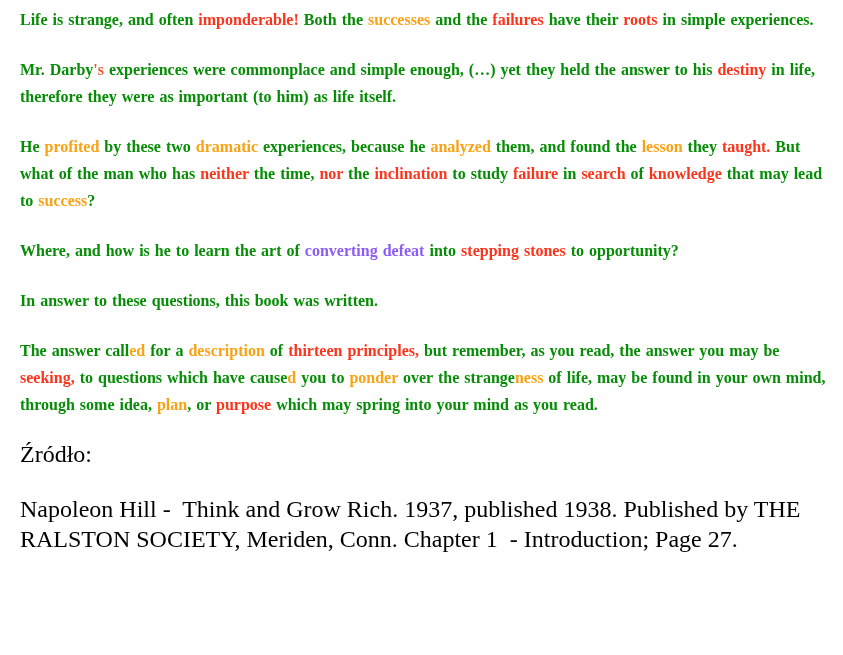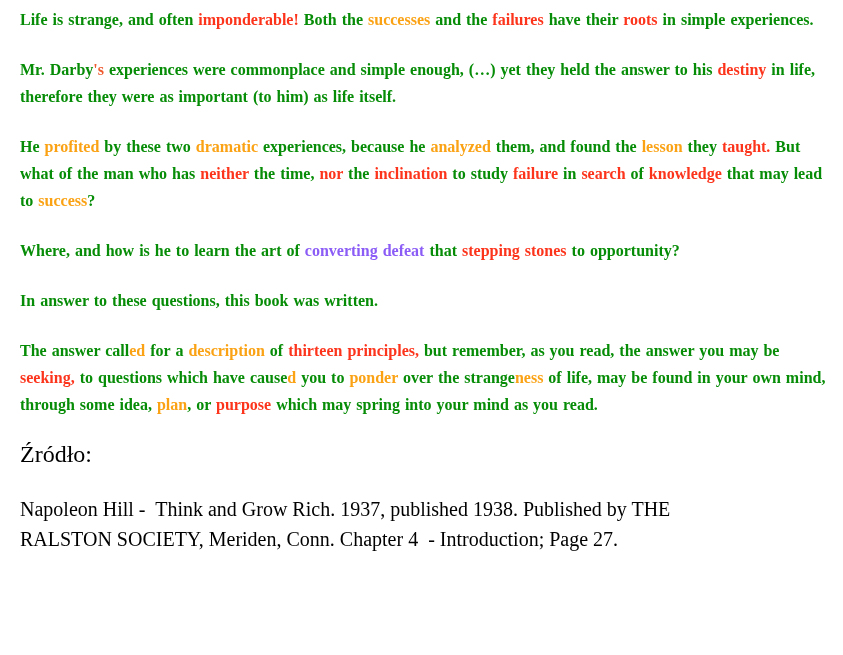--- a/index.html
+++ b/index.html
@@ -27,33 +27,33 @@
   .footer-label {
     margin: 20px 0 0 0;
     color: #000000;
     font-size: 24px;
     line-height: 27px;
     font-weight: normal;
   }
   .footer-citation {
     margin: 26px 0 0 0;
     color: #000000;
-    font-size: 20px;
+    font-size: 24px;
     line-height: 30px;
     font-weight: normal;
     white-space: pre-wrap;
   }
 </style>
 </head>
 <body>
 
 <div class="doc">
   <div>
       <p class="quote-para"><span style="color: rgb(6, 140, 6);">Life is strange, and often </span><span style="color: rgb(252, 52, 28);">imponderable!</span><span style="color: rgb(6, 140, 6);"> Both the </span><span style="color: rgb(250, 162, 20);">successes</span><span style="color: rgb(6, 140, 6);"> and the </span><span style="color: rgb(252, 52, 28);">failures</span><span style="color: rgb(6, 140, 6);"> have their </span><span style="color: rgb(252, 52, 28);">roots</span><span style="color: rgb(6, 140, 6);"> in simple experiences.</span></p>
       <p class="quote-para"><span style="color: rgb(6, 140, 6);">Mr. Darby</span><span style="color: rgb(238, 90, 46);">'s</span><span style="color: rgb(6, 140, 6);"> experiences were commonplace and simple enough, (…) yet they held the answer to his </span><span style="color: rgb(252, 52, 28);">destiny</span><span style="color: rgb(6, 140, 6);"> in life, therefore they were as important (to him) as life itself.</span></p>
       <p class="quote-para"><span style="color: rgb(6, 140, 6);">He </span><span style="color: rgb(250, 162, 20);">profited</span><span style="color: rgb(6, 140, 6);"> by these two </span><span style="color: rgb(250, 162, 20);">dramatic</span><span style="color: rgb(6, 140, 6);"> experiences, because he </span><span style="color: rgb(250, 162, 20);">analyzed</span><span style="color: rgb(6, 140, 6);"> them, and found the </span><span style="color: rgb(250, 162, 20);">lesson</span><span style="color: rgb(6, 140, 6);"> they </span><span style="color: rgb(252, 52, 28);">taught.</span><span style="color: rgb(6, 140, 6);"> But what of the man who has </span><span style="color: rgb(252, 52, 28);">neither</span><span style="color: rgb(6, 140, 6);"> the time, </span><span style="color: rgb(252, 52, 28);">nor</span><span style="color: rgb(6, 140, 6);"> the </span><span style="color: rgb(252, 52, 28);">inclination</span><span style="color: rgb(6, 140, 6);"> to study </span><span style="color: rgb(252, 52, 28);">failure</span><span style="color: rgb(6, 140, 6);"> in </span><span style="color: rgb(252, 52, 28);">search</span><span style="color: rgb(6, 140, 6);"> of </span><span style="color: rgb(252, 52, 28);">knowledge</span><span style="color: rgb(6, 140, 6);"> that may lead to </span><span style="color: rgb(250, 162, 20);">success</span><span style="color: rgb(6, 140, 6);">?</span></p>
-      <p class="quote-para"><span style="color: rgb(6, 140, 6); margin-top: 41px;">Where, and how is he to learn the art of </span><span style="color: #8b5cf6;">converting defeat</span><span style="color: rgb(6, 140, 6);"> that </span><span style="color: rgb(252, 52, 28);">stepping stones</span><span style="color: rgb(6, 140, 6);"> to opportunity?</span></p>
+      <p class="quote-para"><span style="color: rgb(6, 140, 6); margin-top: 41px;">Where, and how is he to learn the art of </span><span style="color: #8b5cf6;">converting defeat</span><span style="color: rgb(6, 140, 6);"> into </span><span style="color: rgb(252, 52, 28);">stepping stones</span><span style="color: rgb(6, 140, 6);"> to opportunity?</span></p>
       <p class="quote-para"><span style="color: rgb(6, 140, 6);">In answer to these questions, this book was written.</span></p>
       <p class="quote-para"><span style="color: rgb(6, 140, 6);">The answer call</span><span style="color: rgb(250, 162, 20);">ed</span><span style="color: rgb(6, 140, 6);"> for a </span><span style="color: rgb(250, 162, 20);">description</span><span style="color: rgb(6, 140, 6);"> of </span><span style="color: rgb(252, 52, 28);">thirteen principles,</span><span style="color: rgb(6, 140, 6);"> but remember, as you read, the answer you may be </span><span style="color: rgb(252, 52, 28);">seeking,</span><span style="color: rgb(6, 140, 6);"> to questions which have cause</span><span style="color: rgb(250, 162, 20);">d</span><span style="color: rgb(6, 140, 6);"> you to </span><span style="color: rgb(250, 162, 20);">ponder</span><span style="color: rgb(6, 140, 6);"> over the strange</span><span style="color: rgb(250, 162, 20);">ness</span><span style="color: rgb(6, 140, 6);"> of life, may be found in your own mind, through some idea, </span><span style="color: rgb(250, 162, 20);">plan</span><span style="color: rgb(6, 140, 6);">, or </span><span style="color: rgb(252, 52, 28);">purpose</span><span style="color: rgb(6, 140, 6);"> which may spring into your mind as you read.</span></p>
     </div>
   <p class="footer-label">Źródło:</p>
-  <div class="footer-citation"><div>Napoleon Hill -  Think and Grow Rich. 1937, published 1938. Published by THE</div><div>RALSTON SOCIETY, Meriden, Conn. Chapter 4  - Introduction; Page 27.</div></div>
+  <div class="footer-citation"><div>Napoleon Hill -  Think and Grow Rich. 1937, published 1938. Published by THE</div><div>RALSTON SOCIETY, Meriden, Conn. Chapter 1  - Introduction; Page 27.</div></div>
 </div>
 
 </body></html>

